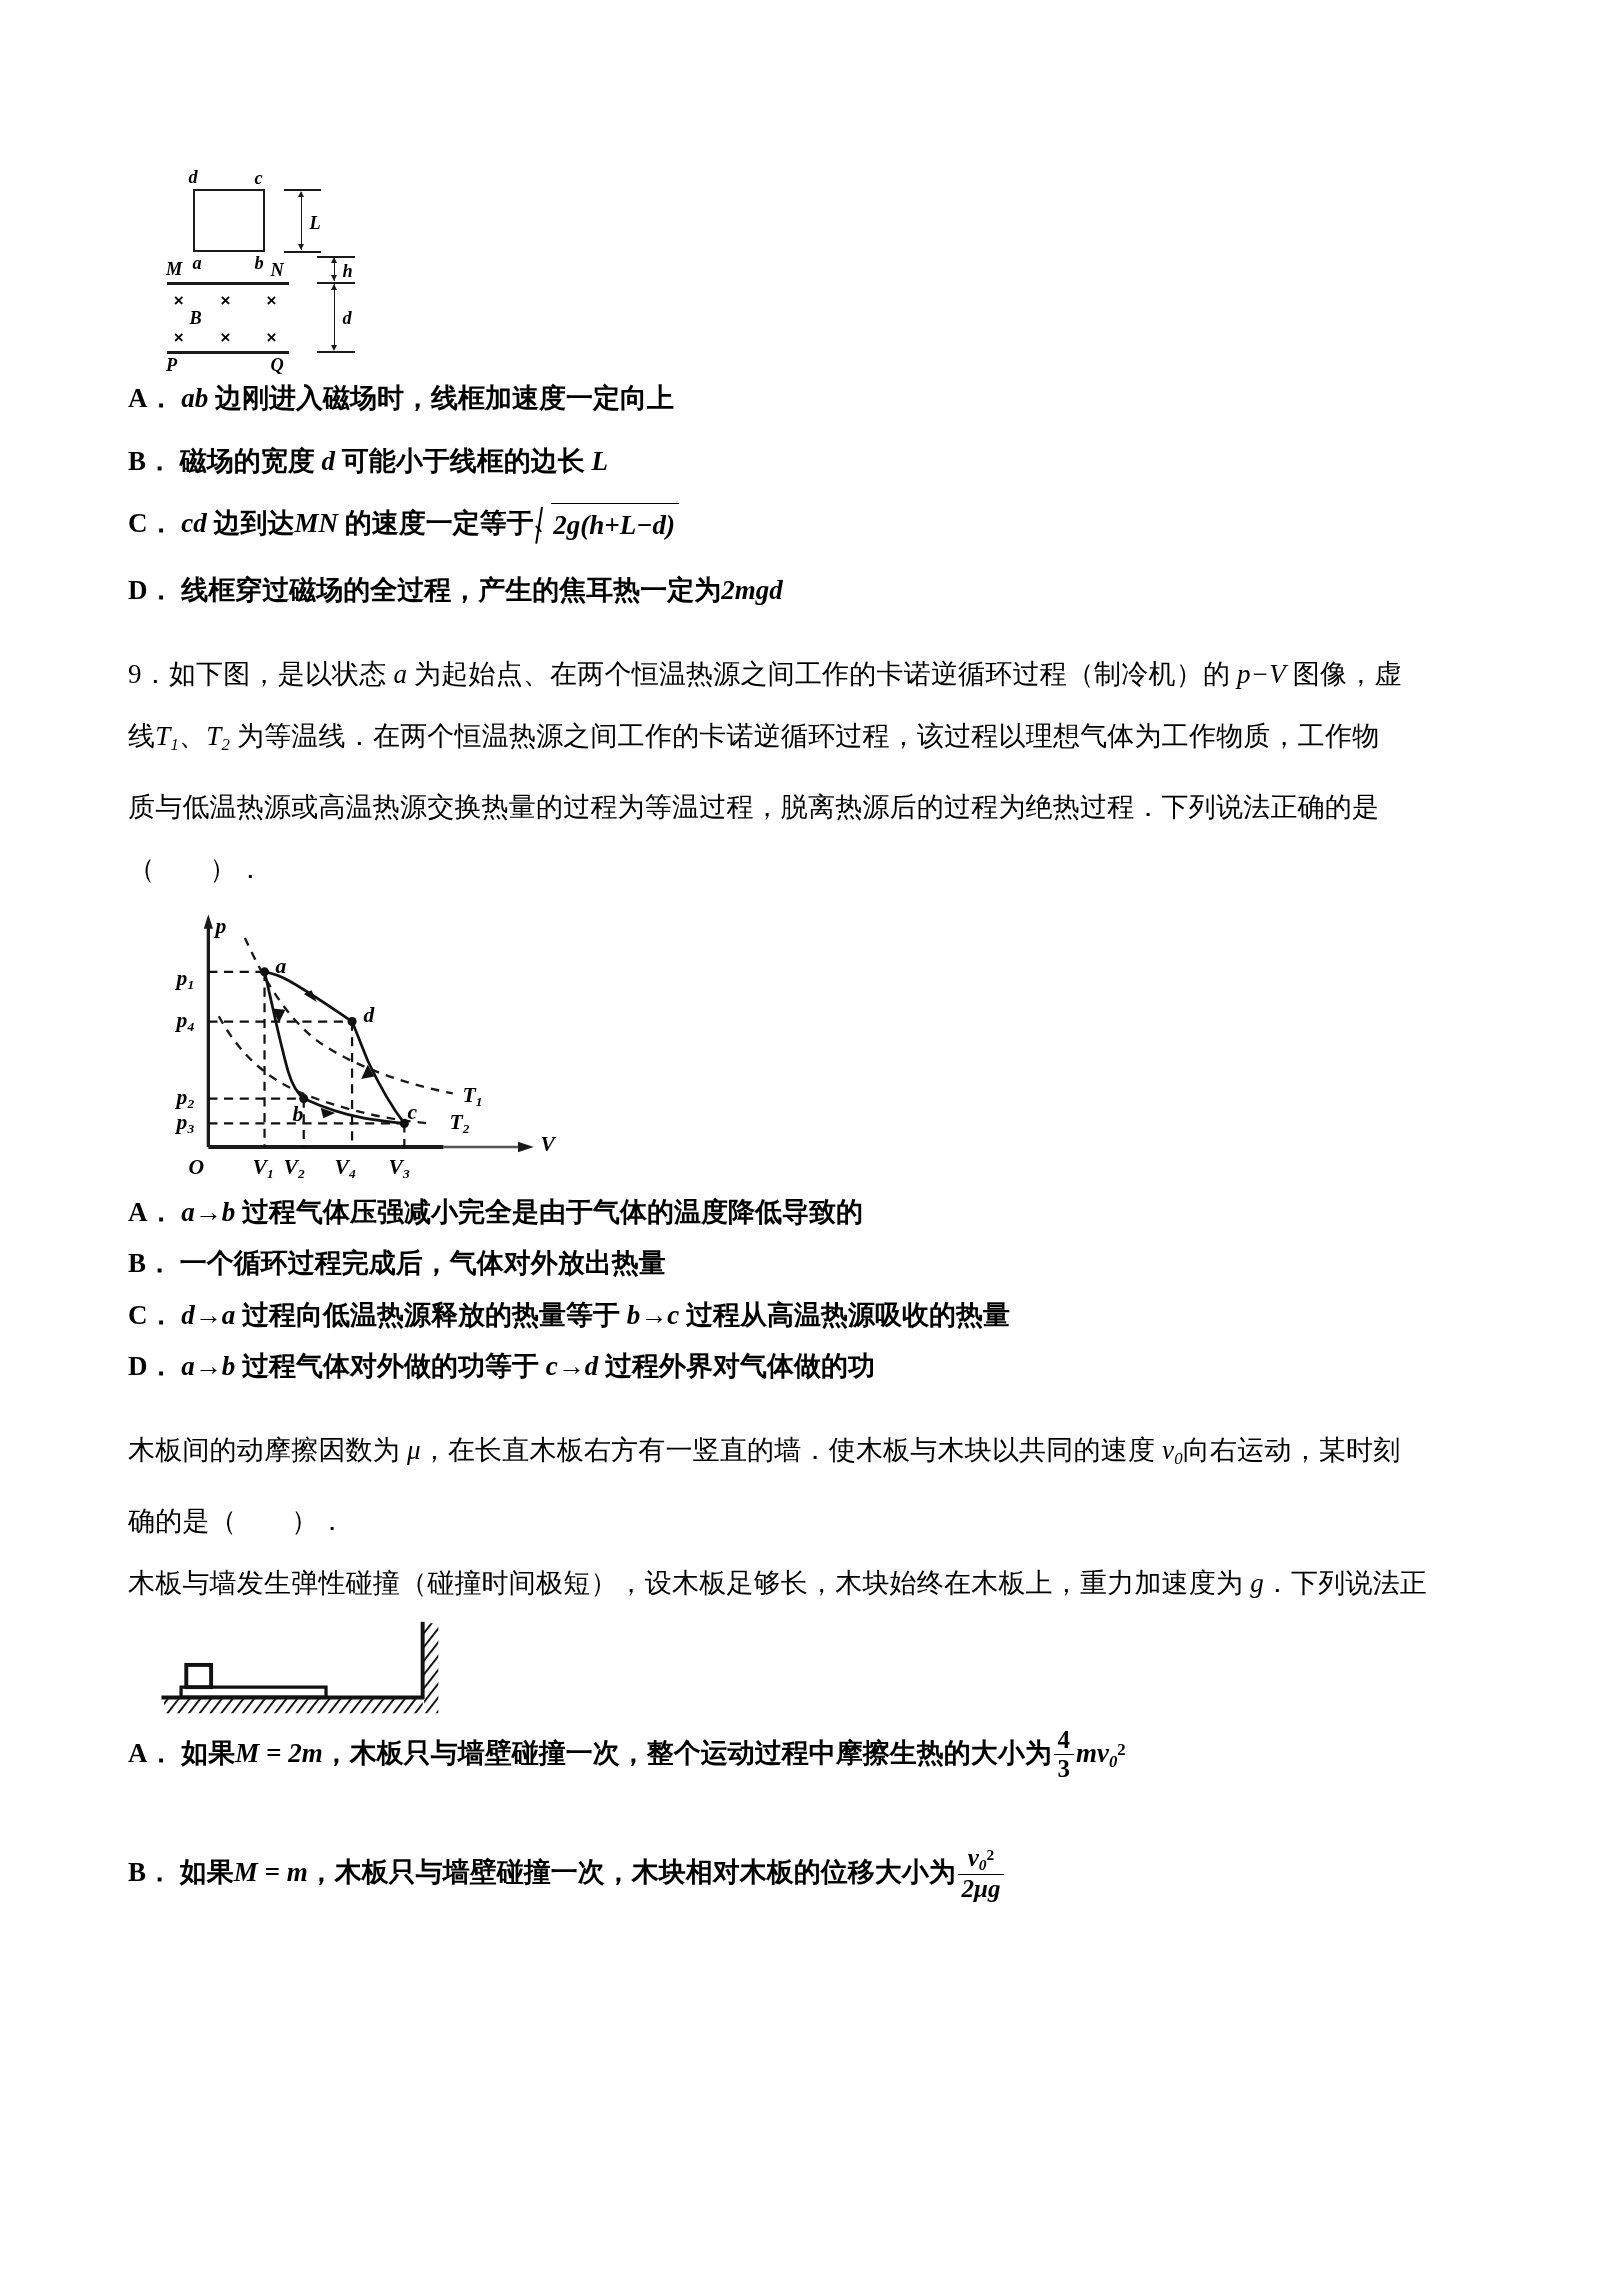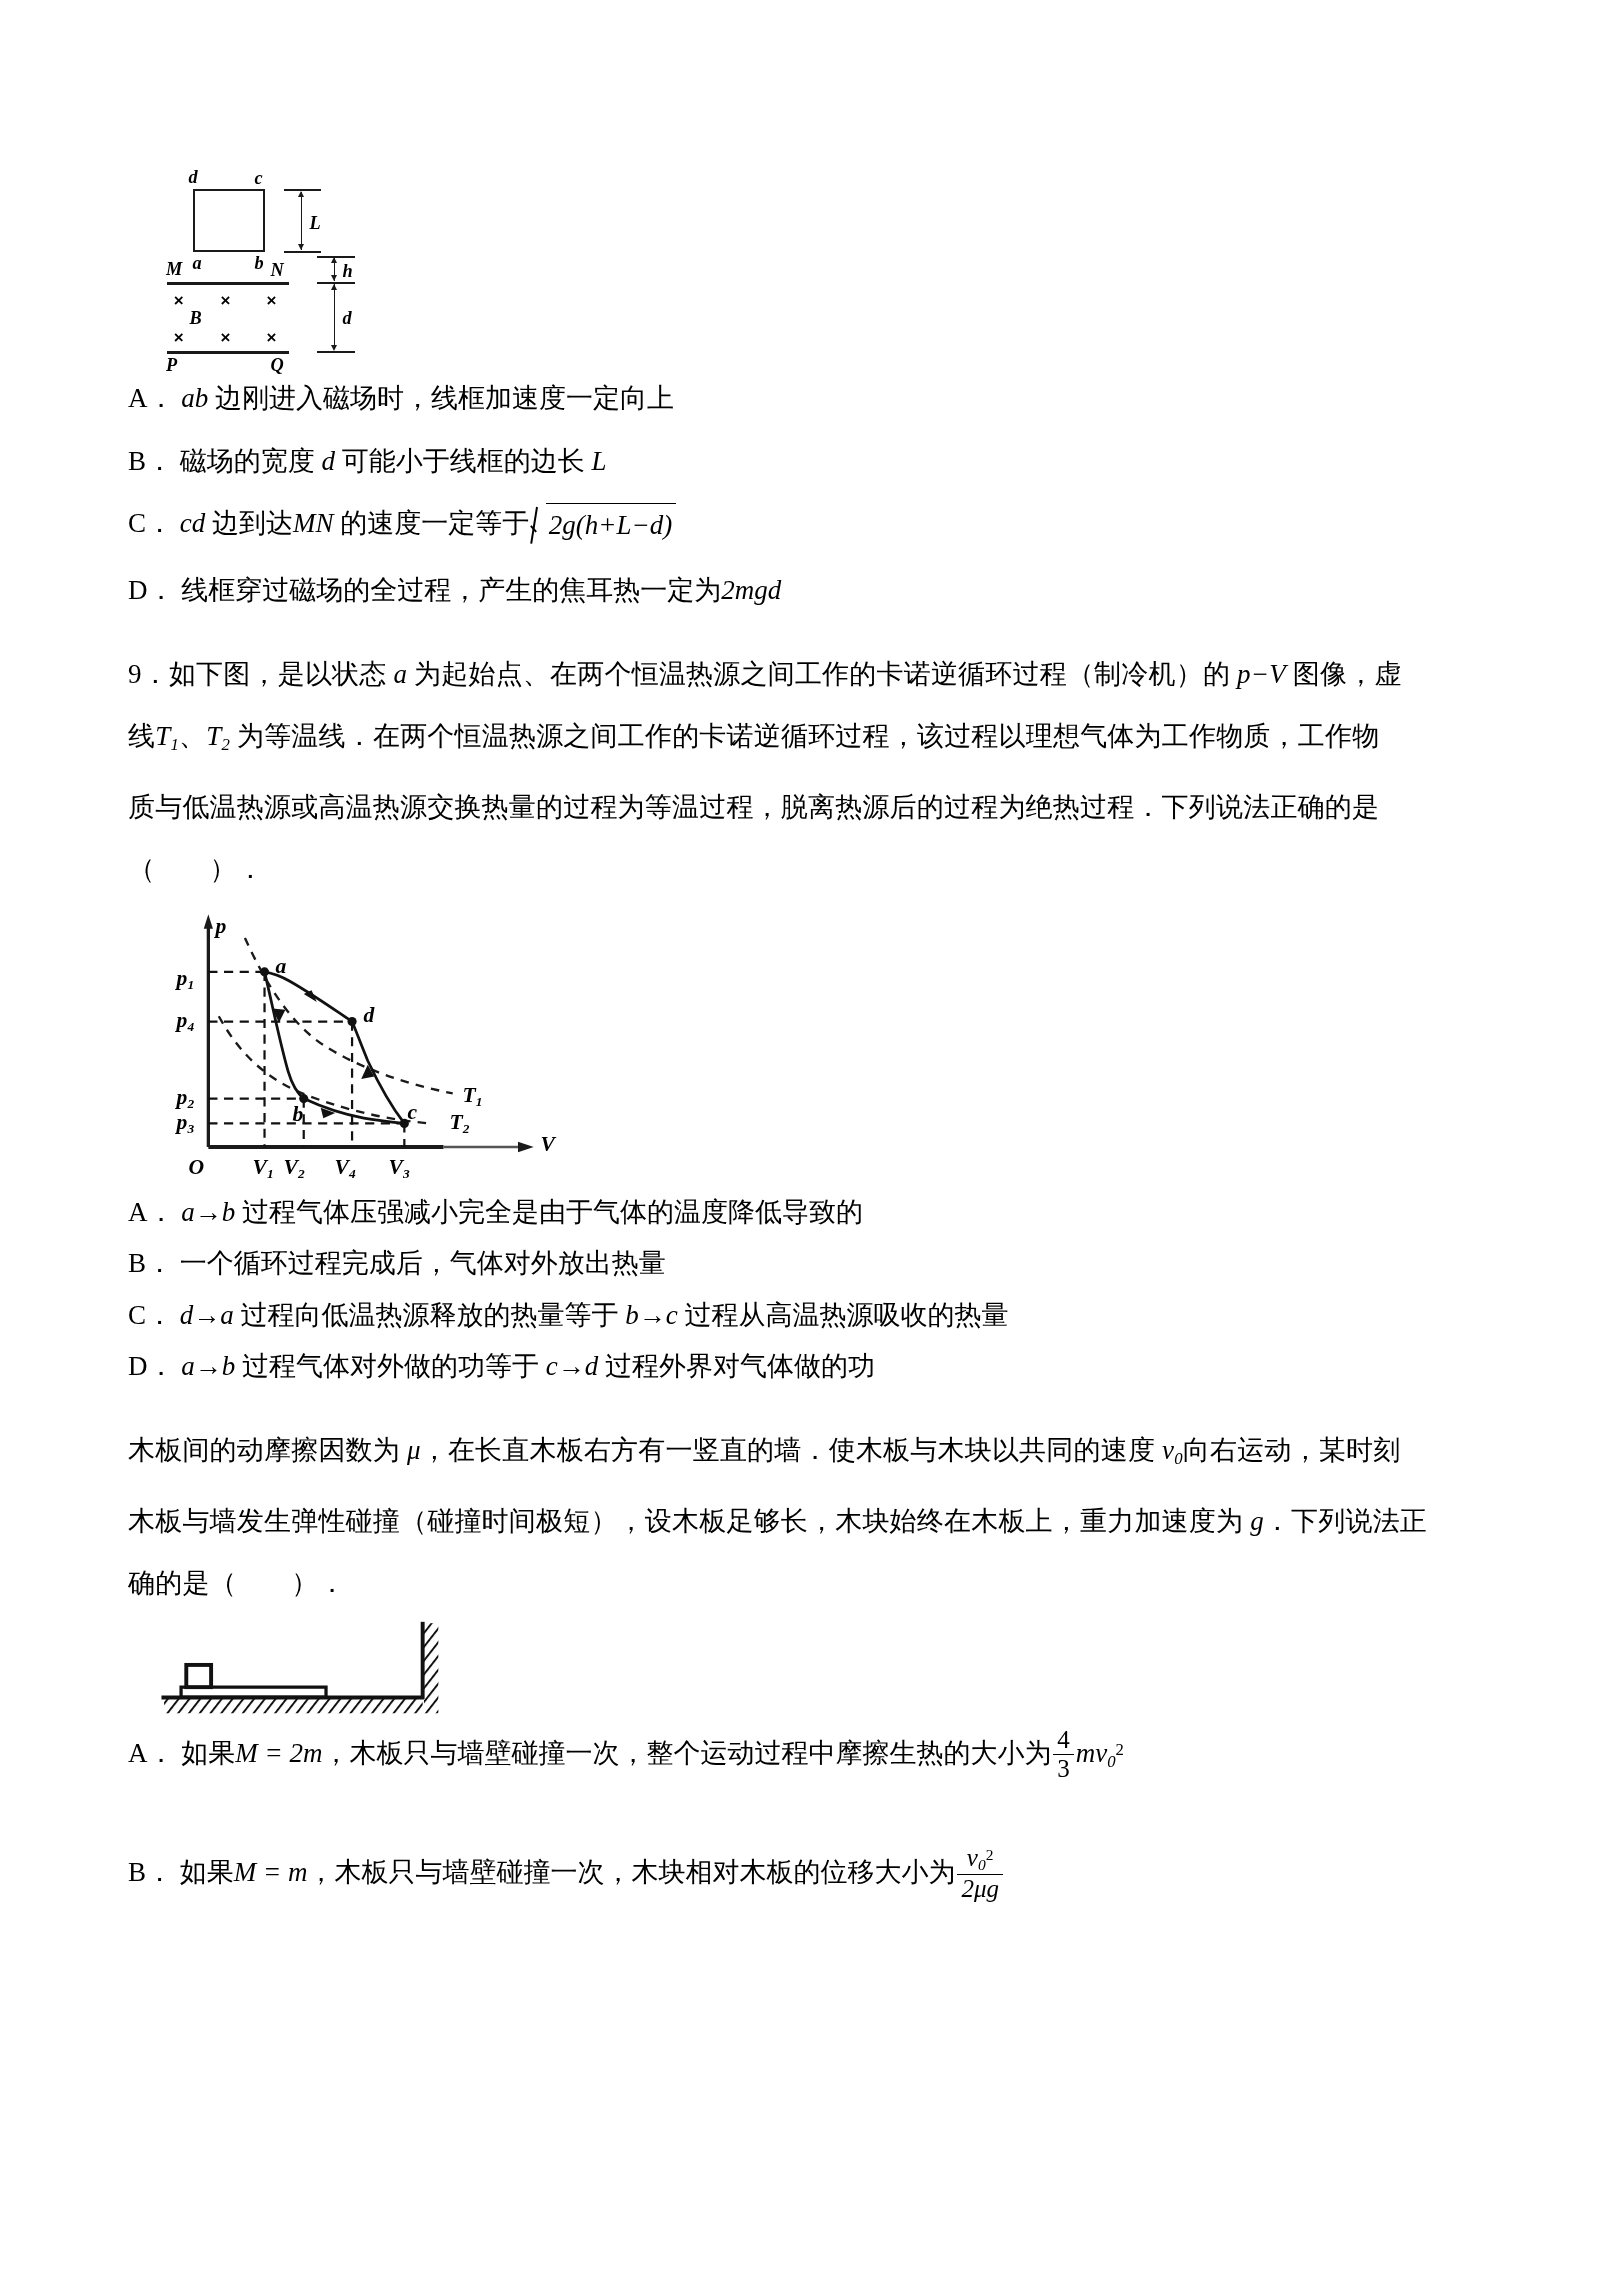--- a/index.html
+++ b/index.html
@@ -36,20 +36,21 @@
     text-align: justify;
     text-justify: inter-character;
     margin: 0;
   }
   .opt {
     font-size: 27px;
     line-height: 37px;
     margin: 0;
     padding: 0;
     white-space: nowrap;
+    font-weight: bold;
   }
   .opt-gap { height: 25.5px; }
   .opt-gap-sm { height: 14.4px; }
   .block-gap { height: 34px; }
   .it {
     font-style: italic;
     font-family: "Liberation Serif", "DejaVu Serif", serif;
   }
   .frac {
     display: inline-flex;
@@ -360,22 +361,22 @@
       <p class="opt">
         <span>D．</span>
         <span class="it">a→b</span><span> 过程气体对外做的功等于 </span><span class="it">c→d</span><span> 过程外界对气体做的功</span>
       </p>
     </div>
 
     <div class="block-gap"></div>
 
     <div>
       <p class="para"><span>木板间的动摩擦因数为 </span><span class="it">μ</span><span>，在长直木板右方有一竖直的墙．使木板与木块以共同的速度 </span><span class="it">v</span><sub class="s">0</sub><span>向右运动，某时刻</span></p>
+      <p class="para">确的是（　　）．</p>
       <p class="para"><span>木板与墙发生弹性碰撞（碰撞时间极短），设木板足够长，木块始终在木板上，重力加速度为 </span><span class="it">g</span><span>．下列说法正</span></p>
-      <p class="para">确的是（　　）．</p>
     </div>
 
     <div class="fig3">
       <svg width="308" height="111" viewBox="0 0 470 170">
         <defs>
           <pattern id="hatchGround" width="13" height="13" patternUnits="userSpaceOnUse" patternTransform="rotate(38)">
             <line x1="0" y1="0" x2="0" y2="13" stroke="#111" stroke-width="6"></line>
           </pattern>
           <pattern id="hatchWall" width="13" height="13" patternUnits="userSpaceOnUse" patternTransform="rotate(38)">
             <line x1="0" y1="0" x2="0" y2="13" stroke="#111" stroke-width="6"></line>

